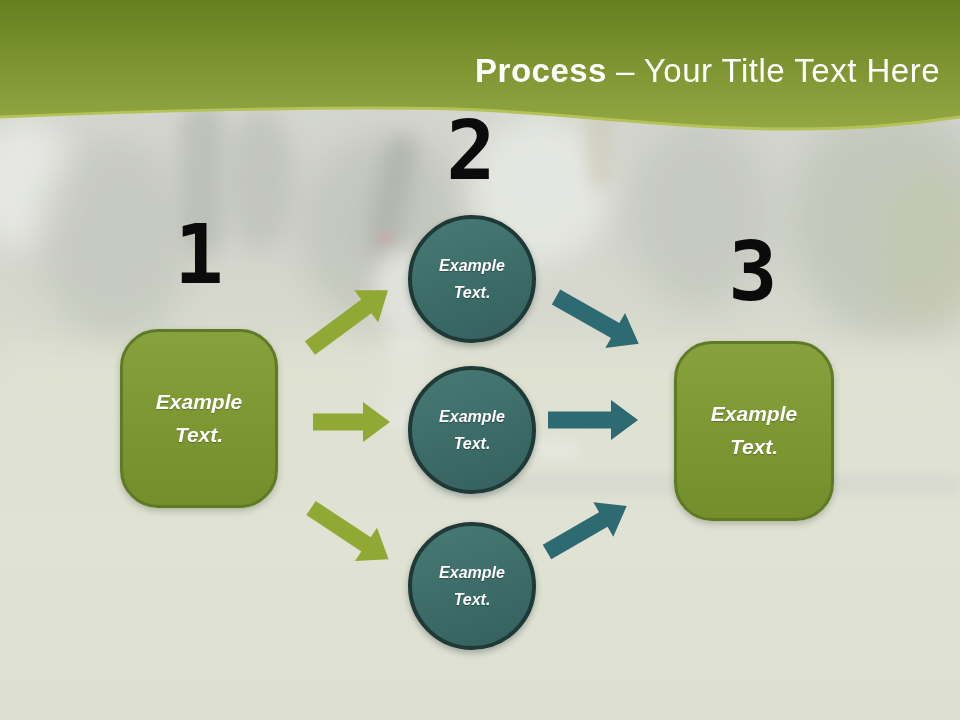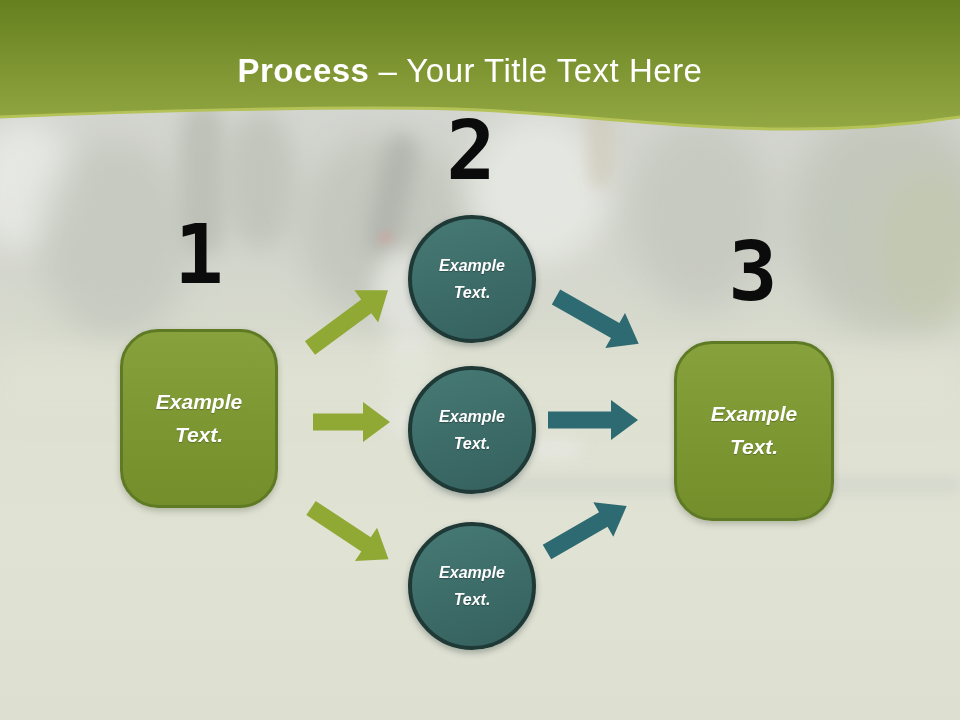--- a/index.html
+++ b/index.html
@@ -18,21 +18,21 @@
       #cfd2be 100%);
   }
   
   .bg, .bg-wash{position:absolute;inset:0;}
   .blob{position:absolute;border-radius:50%;}
   .bg-wash{background:rgba(255,255,255,0.30);}
   
   .header-wave{position:absolute;top:0;left:0;display:block;}
   .slide-title{
     position:absolute;top:52px;left:0;width:940px;
-    text-align:center;
+    text-align:right;
     color:var(--title-text,#ffffff);
     font-size:33px;letter-spacing:0.5px;
     white-space:nowrap;
   }
   .title-emphasis{font-weight:bold;}
   .title-sep{margin:0 9px;font-weight:400;}
   .title-rest{font-weight:400;}
   
   .step-number{
     position:absolute;

